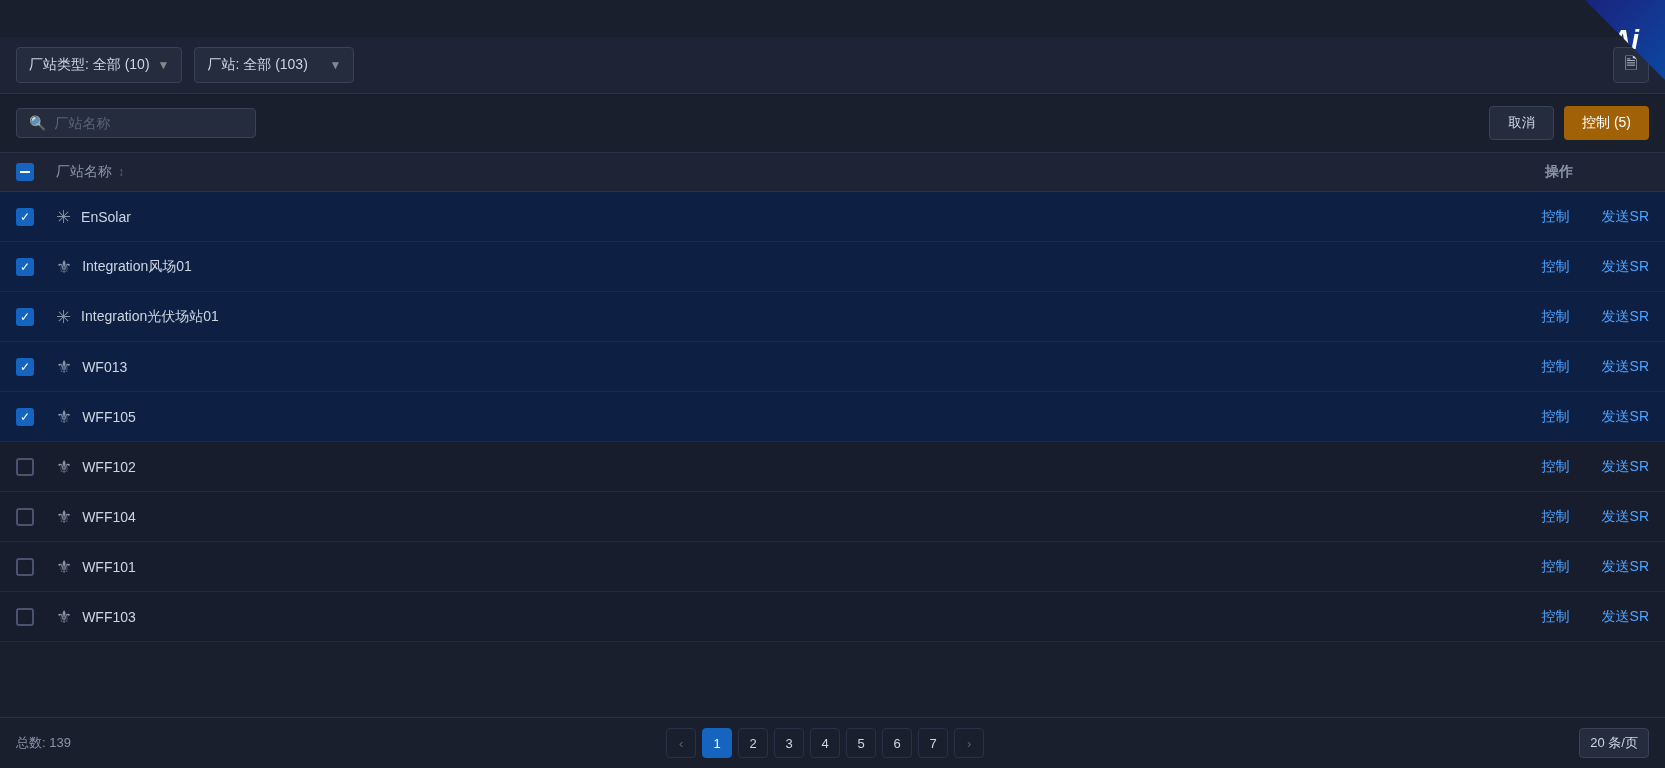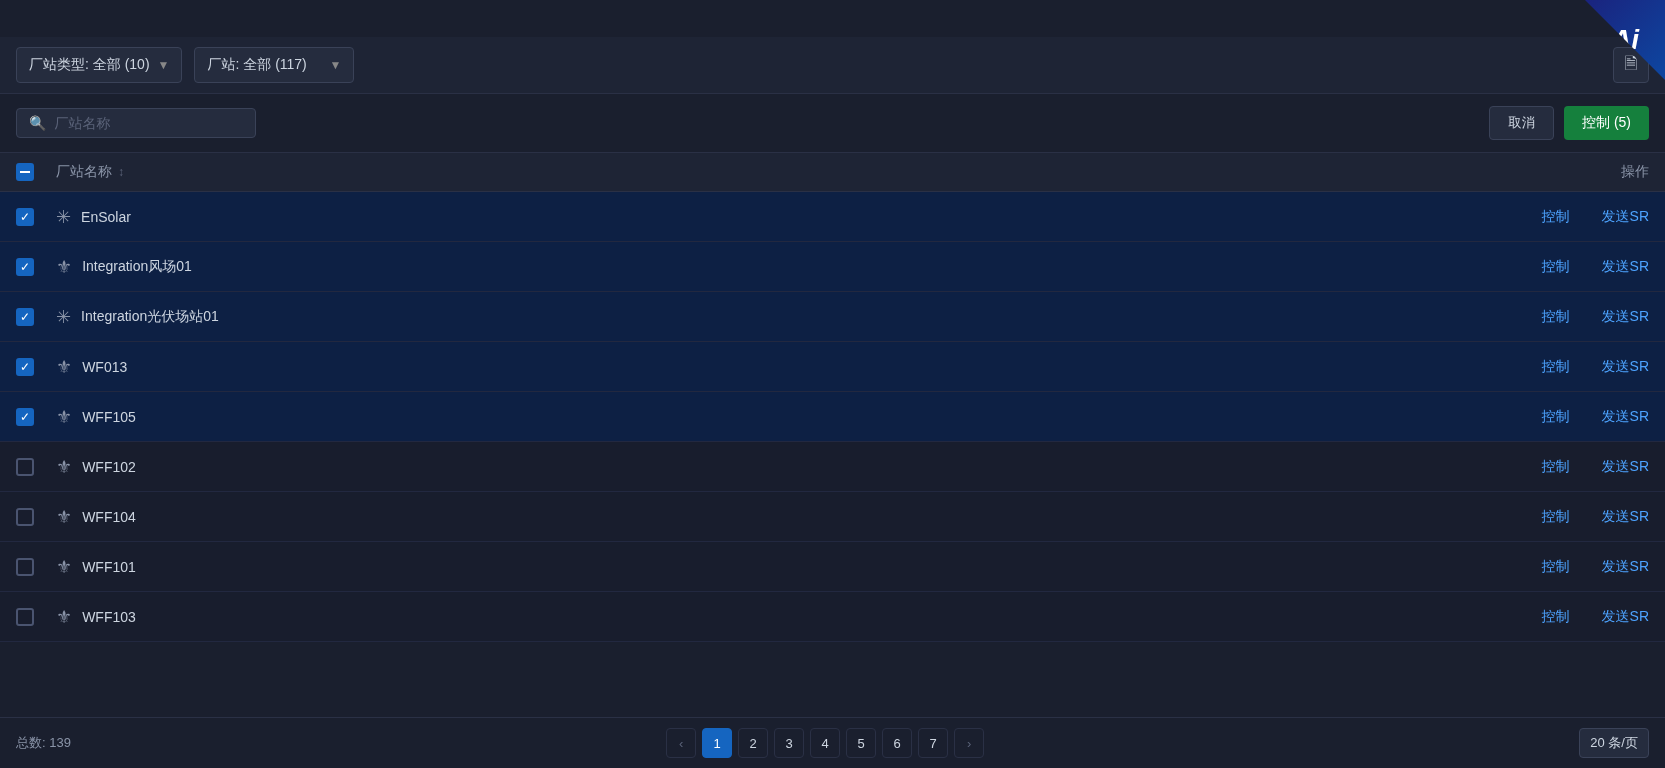--- a/index.html
+++ b/index.html
@@ -104,21 +104,21 @@
     }
     .btn-cancel {
       background: #252c3e;
       border: 1px solid #3a4258;
       color: #cdd5e0;
       padding: 7px 18px;
       border-radius: 4px;
       cursor: pointer;
     }
     .btn-control {
-      background: #15803d;
+      background: #a16207;
       border: none;
       color: #fff;
       padding: 5px 18px;
       border-radius: 4px;
       cursor: pointer;
       font-size: 14px;
     }
 
     
     .table-header {
@@ -135,21 +135,22 @@
       align-items: center;
     }
     .table-header .col-name {
       flex: 1;
       display: flex;
       align-items: center;
       gap: 6px;
     }
     .table-header .col-ops {
       width: 180px;
-      text-align: right;
+      text-align: center;
+      font-weight: bold;
     }
 
     
     .table-row {
       display: flex;
       align-items: center;
       padding: 12px 16px;
       border-bottom: 1px solid #222840;
       min-height: 50px;
     }
@@ -299,21 +300,21 @@
 </head>
 <body>
 
 <div class="top-bar">
   <div class="top-bar-left">
     <div class="dropdown-select">
       <span>厂站类型: 全部 (10)</span>
       <span class="chevron">▼</span>
     </div>
     <div class="dropdown-select">
-      <span>厂站: 全部 (117)</span>
+      <span>厂站: 全部 (103)</span>
       <span class="chevron">▼</span>
     </div>
   </div>
   <div class="top-bar-right">
     <div class="icon-btn">
       <span>🗎</span>
     </div>
   </div>
 </div>
 

